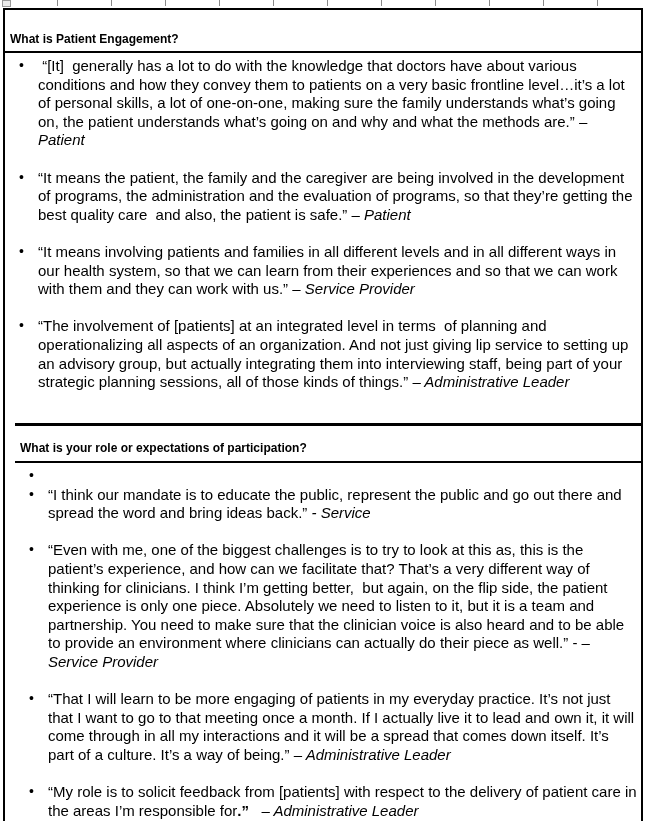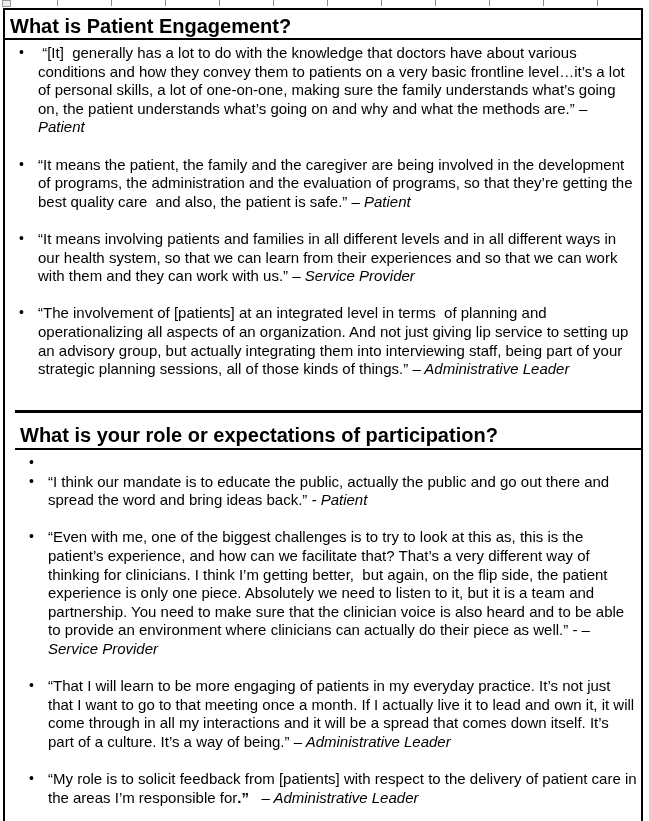--- a/index.html
+++ b/index.html
@@ -43,24 +43,24 @@
   .qtable {
     margin-left: 3px;
     margin-right: 6px;
     border: 2px solid #000000;
   }
   .section-2 {
     border-top: 3px solid #000000;
     margin-left: 10px;
   }
   .hdr-row {
-    font-size: 20px;
+    font-size: 12px;
     font-weight: bold;
     line-height: 20px;
-    padding: 6px 4px 2px 5px;
+    padding: 19px 4px 2px 5px;
     border-bottom: 2px solid #000000;
   }
   .section-2 .hdr-row {
     padding-top: 12px;
     padding-bottom: 3px;
   }
   ul.body-row {
     list-style: none;
     margin: 0;
     box-sizing: border-box;
@@ -116,21 +116,21 @@
           <li class="quote-item"><span class="marker">•</span><span class="quote-text"><span class="seg-normal">“The involvement of [patients] at an integrated level in terms  of planning and operationalizing all aspects of an organization. And not just giving lip service to setting up an advisory group, but actually integrating them into interviewing staff, being part of your strategic planning sessions, all of those kinds of things.” </span><span class="seg-italic">– Administrative Leader</span></span></li>
         </ul>
     </section>
 
     <section class="section-2">
       <div class="hdr-row">
         <span>What is your role or expectations of participation?</span>
       </div>
       <ul class="body-row body-row-1">
           <li class="quote-item"><span class="marker">•</span></li>
-          <li class="quote-item"><span class="marker">•</span><span class="quote-text"><span class="seg-normal">“I think our mandate is to educate the public, actually the public and go out there and spread the word and bring ideas back.” </span><span class="seg-italic">- Patient</span></span></li>
+          <li class="quote-item"><span class="marker">•</span><span class="quote-text"><span class="seg-normal">“I think our mandate is to educate the public, represent the public and go out there and spread the word and bring ideas back.” </span><span class="seg-italic">- Service</span></span></li>
           <li class="quote-item"><span class="marker">•</span><span class="quote-text"><span class="seg-normal">“Even with me, one of the biggest challenges is to try to look at this as, this is the patient’s experience, and how can we facilitate that? That’s a very different way of thinking for clinicians. I think I’m getting better,  but again, on the flip side, the patient experience is only one piece. Absolutely we need to listen to it, but it is a team and partnership. You need to make sure that the clinician voice is also heard and to be able to provide an environment where clinicians can actually do their piece as well.” -</span><span class="seg-italic"> – Service Provider</span></span></li>
           <li class="quote-item"><span class="marker">•</span><span class="quote-text"><span class="seg-normal">“That I will learn to be more engaging of patients in my everyday practice. It’s not just that I want to go to that meeting once a month. If I actually live it to lead and own it, it will come through in all my interactions and it will be a spread that comes down itself. It’s part of a culture. It’s a way of being.” </span><span class="seg-italic">– Administrative Leader</span></span></li>
           <li class="quote-item"><span class="marker">•</span><span class="quote-text"><span class="seg-normal">“My role is to solicit feedback from [patients] with respect to the delivery of patient care in the areas I’m responsible for</span><span class="seg-bold">.”</span><span class="seg-squiggle">  </span><span class="seg-normal"> </span><span class="seg-italic">– Administrative Leader</span></span></li>
         </ul>
     </section>
 
   </div>
 </div>
 
 </body></html>

